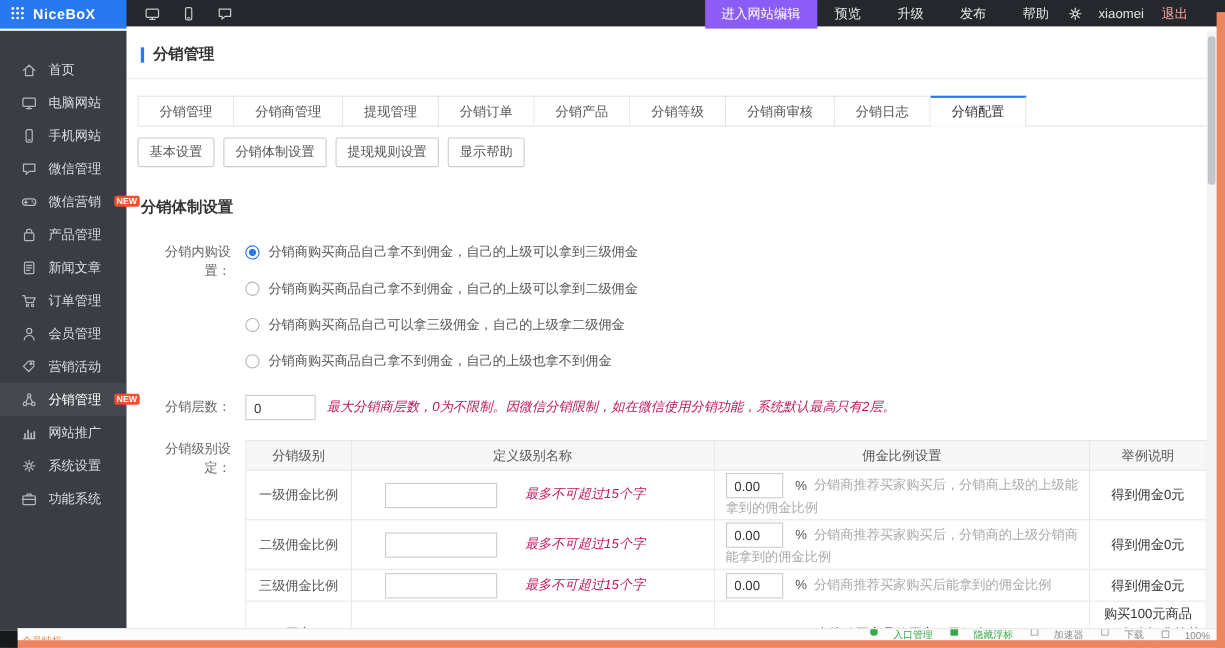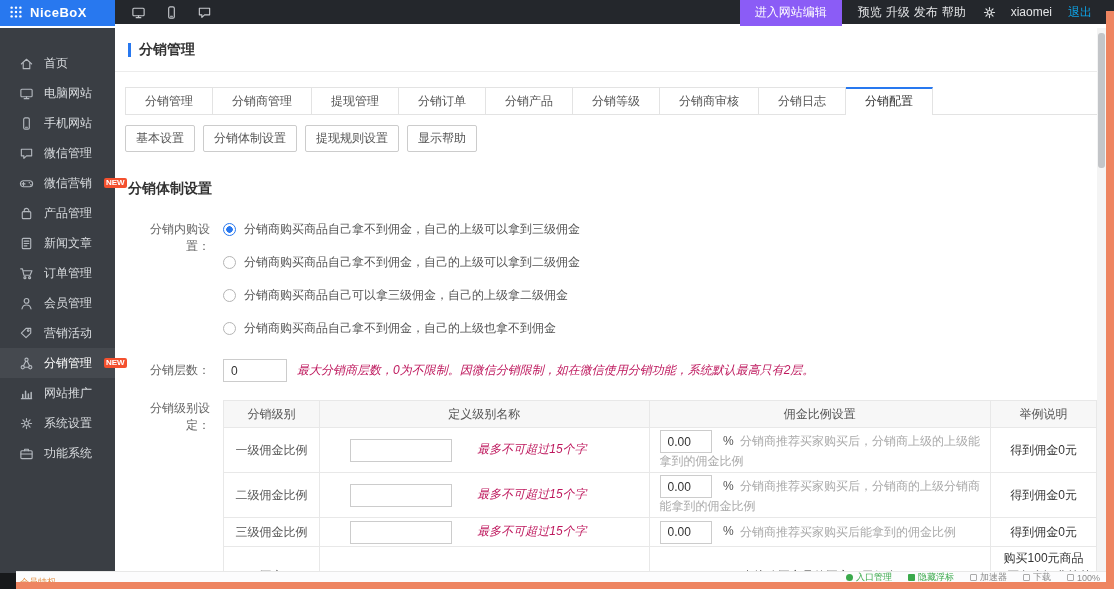--- a/index.html
+++ b/index.html
@@ -9,25 +9,25 @@
 
   
   .topbar { position:absolute; left:0; top:0; width:100%; height:24px; background:#24272c; display:flex; align-items:center; z-index:5; }
   .logo-area { width:115px; height:28px; background:#2878ef; display:flex; align-items:center; gap:7px; padding-left:9px; flex-shrink:0; }
   .logo-grid { color:#fff; display:flex; }
   .logo-text { color:#fff; font-size:13px; font-weight:bold; letter-spacing:.5px; }
   .device-icons { display:flex; gap:18px; margin-left:16px; color:#c6c9cd; }
   .device-icons span { display:flex; cursor:pointer; }
   .tb-spacer { flex:1; }
   .edit-btn { height:28px; padding:0 15px; background:#8b5cf6; color:#fff; font-size:12px; border:none; cursor:pointer; font-family:inherit; }
-  .tb-links { display:flex; gap:4px; margin:13px 16px; }
+  .tb-links { display:flex; gap:33px; margin:13px 16px; }
   .tb-links span { color:#e3e4e6; font-size:12px; cursor:pointer; }
   .tb-gear { color:#dfe1e3; display:flex; cursor:pointer; }
   .tb-user { color:#e3e4e6; font-size:12px; margin:0 16px 0 14px; cursor:pointer; }
-  .tb-logout { color:#0ea5e9; font-size:12px; margin-right:22px; cursor:pointer; }
+  .tb-logout { color:#fca5a5; font-size:12px; margin-right:34px; cursor:pointer; }
 
   
   .sidebar { position:absolute; left:0; top:28px; width:115px; bottom:16px; background:#3a3e44; padding-top:20px; z-index:4; }
   .side-item { height:30px; display:flex; align-items:center; padding-left:19px; gap:10px; color:#d9dcdf; font-size:12px; cursor:pointer; white-space:nowrap; }
   .side-item .s-icon { color:#b3b8be; display:flex; flex-shrink:0; }
   .side-item.active { background:rgba(255,255,255,.06); color:#fff; }
   .badge { background:#f4502e; color:#fff; font-size:8px; line-height:10px; height:10px; padding:0 2px; border-radius:2px; font-weight:bold; margin-left:2px; }
   .badge:empty { display:none; }
 
   
@@ -73,21 +73,21 @@
   .ex-cell { color:#333 !important; line-height:1.5; }
   .buyer-desc { color:#333 !important; }
 
   
   .scrollbar { position:absolute; right:8px; top:28px; width:9px; bottom:16px; background:#f4f4f4; z-index:6; }
   .scroll-thumb { position:absolute; left:1px; top:5px; width:7px; height:135px; background:#c3c5c8; border-radius:3px; cursor:grab; }
 
   .status-strip { position:absolute; left:16px; right:8px; bottom:7px; height:11px; background:#fcfcfd; border-top:1px solid #e8e8e8; display:flex; overflow:hidden; font-size:9px; color:#8a8a8a; z-index:7; padding:1px 6px 0 4px; }
   .st-left { display:flex; align-items:center; gap:3px; color:#e08a3c;flex-direction:column; }
   .st-right { margin-left:auto; display:flex; gap:16px; align-items:center; }
-  .st-item { display:flex; align-items:center; gap:3px; cursor:pointer; white-space:nowrap; }
+  .st-item { display:flex; gap:14px; cursor:pointer; white-space:nowrap; }
   .st-item.green { color:#3aa94b; }
   .mini-dot { width:7px; height:7px; border-radius:50%; background:#3aa94b; display:inline-block; }
   .mini-sq { width:7px; height:7px; background:#3aa94b; display:inline-block; border-radius:1px; }
   .mini-gray { width:7px; height:7px; border:1px solid #aaa; border-radius:1px; display:inline-block; }
   .mini-diamond { width:7px; height:7px; background:#e08a3c; transform:rotate(45deg); display:inline-block; }
 
   .orange-bottom { position:absolute; left:10px; right:0; bottom:0; height:7px; background:#ee8561; z-index:8; }
   .orange-right { position:absolute; right:0; top:11px; width:8px; bottom:0; background:#ee8561; z-index:8; }
   .black-corner { position:absolute; left:0; bottom:0; width:16px; height:16px; background:#17191b; z-index:8; }
 </style>

